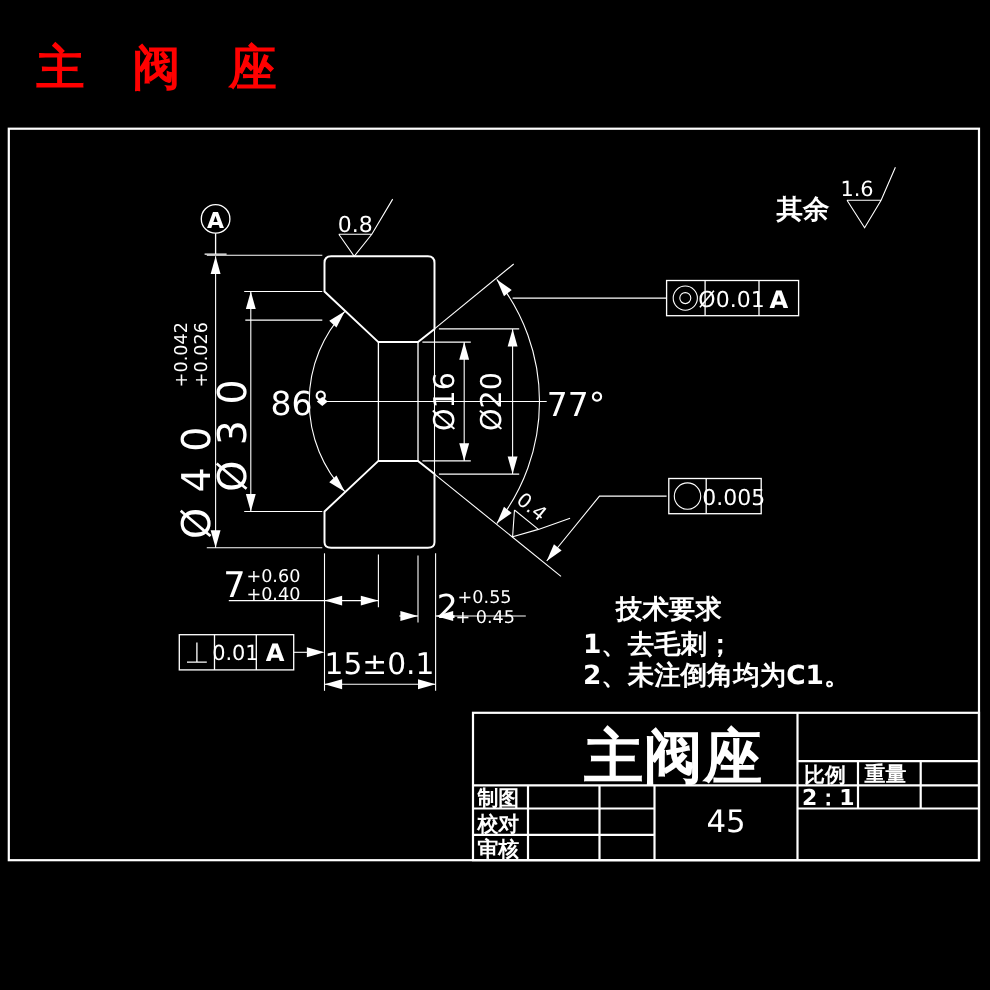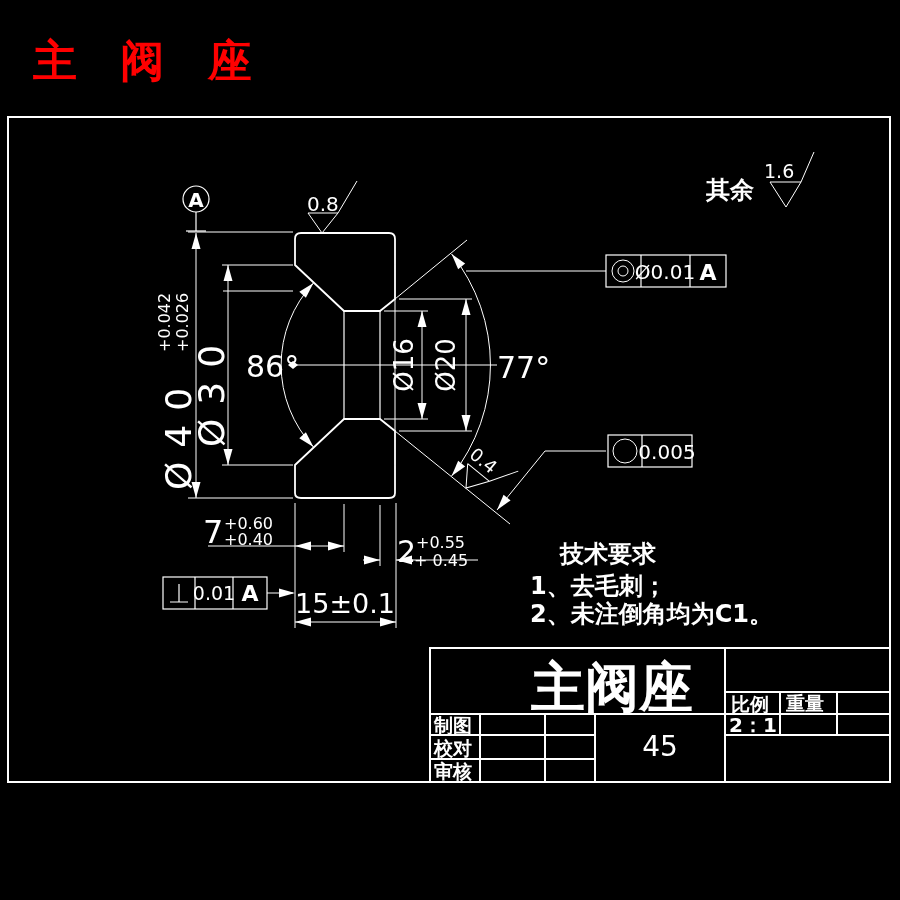--- a/index.html
+++ b/index.html
@@ -1,17 +1,17 @@
 <!DOCTYPE html>
 <html><head>
 <meta charset="utf-8">
 <style>
   html,body{margin:0;padding:0;background:#000;}
   .stage{position:relative;width:900px;height:900px;background:#000;overflow:hidden;
-         font-family:"DejaVu Sans",sans-serif;}
+         font-family:"DejaVu Sans",sans-serif;border-radius:29px;}
   svg text{fill:#ffffff;font-family:"DejaVu Sans",sans-serif;}
   .cad-line{stroke:#ffffff;stroke-width:1.2;fill:none;}
   .cad-thin{stroke:#ffffff;stroke-width:1;fill:none;}
   .cad-outline{stroke:#ffffff;stroke-width:1.8;fill:none;}
   .cad-frame{stroke:#ffffff;stroke-width:2;fill:none;}
   .arrow{fill:#ffffff;}
   .dimtxt{font-size:26px;}
   .dimtxt-big{font-size:36px;letter-spacing:14px;}
   .toltxt{font-size:16px;}
   .red-title{font-size:44px;fill:#ff0000;font-weight:bold;letter-spacing:14px;

